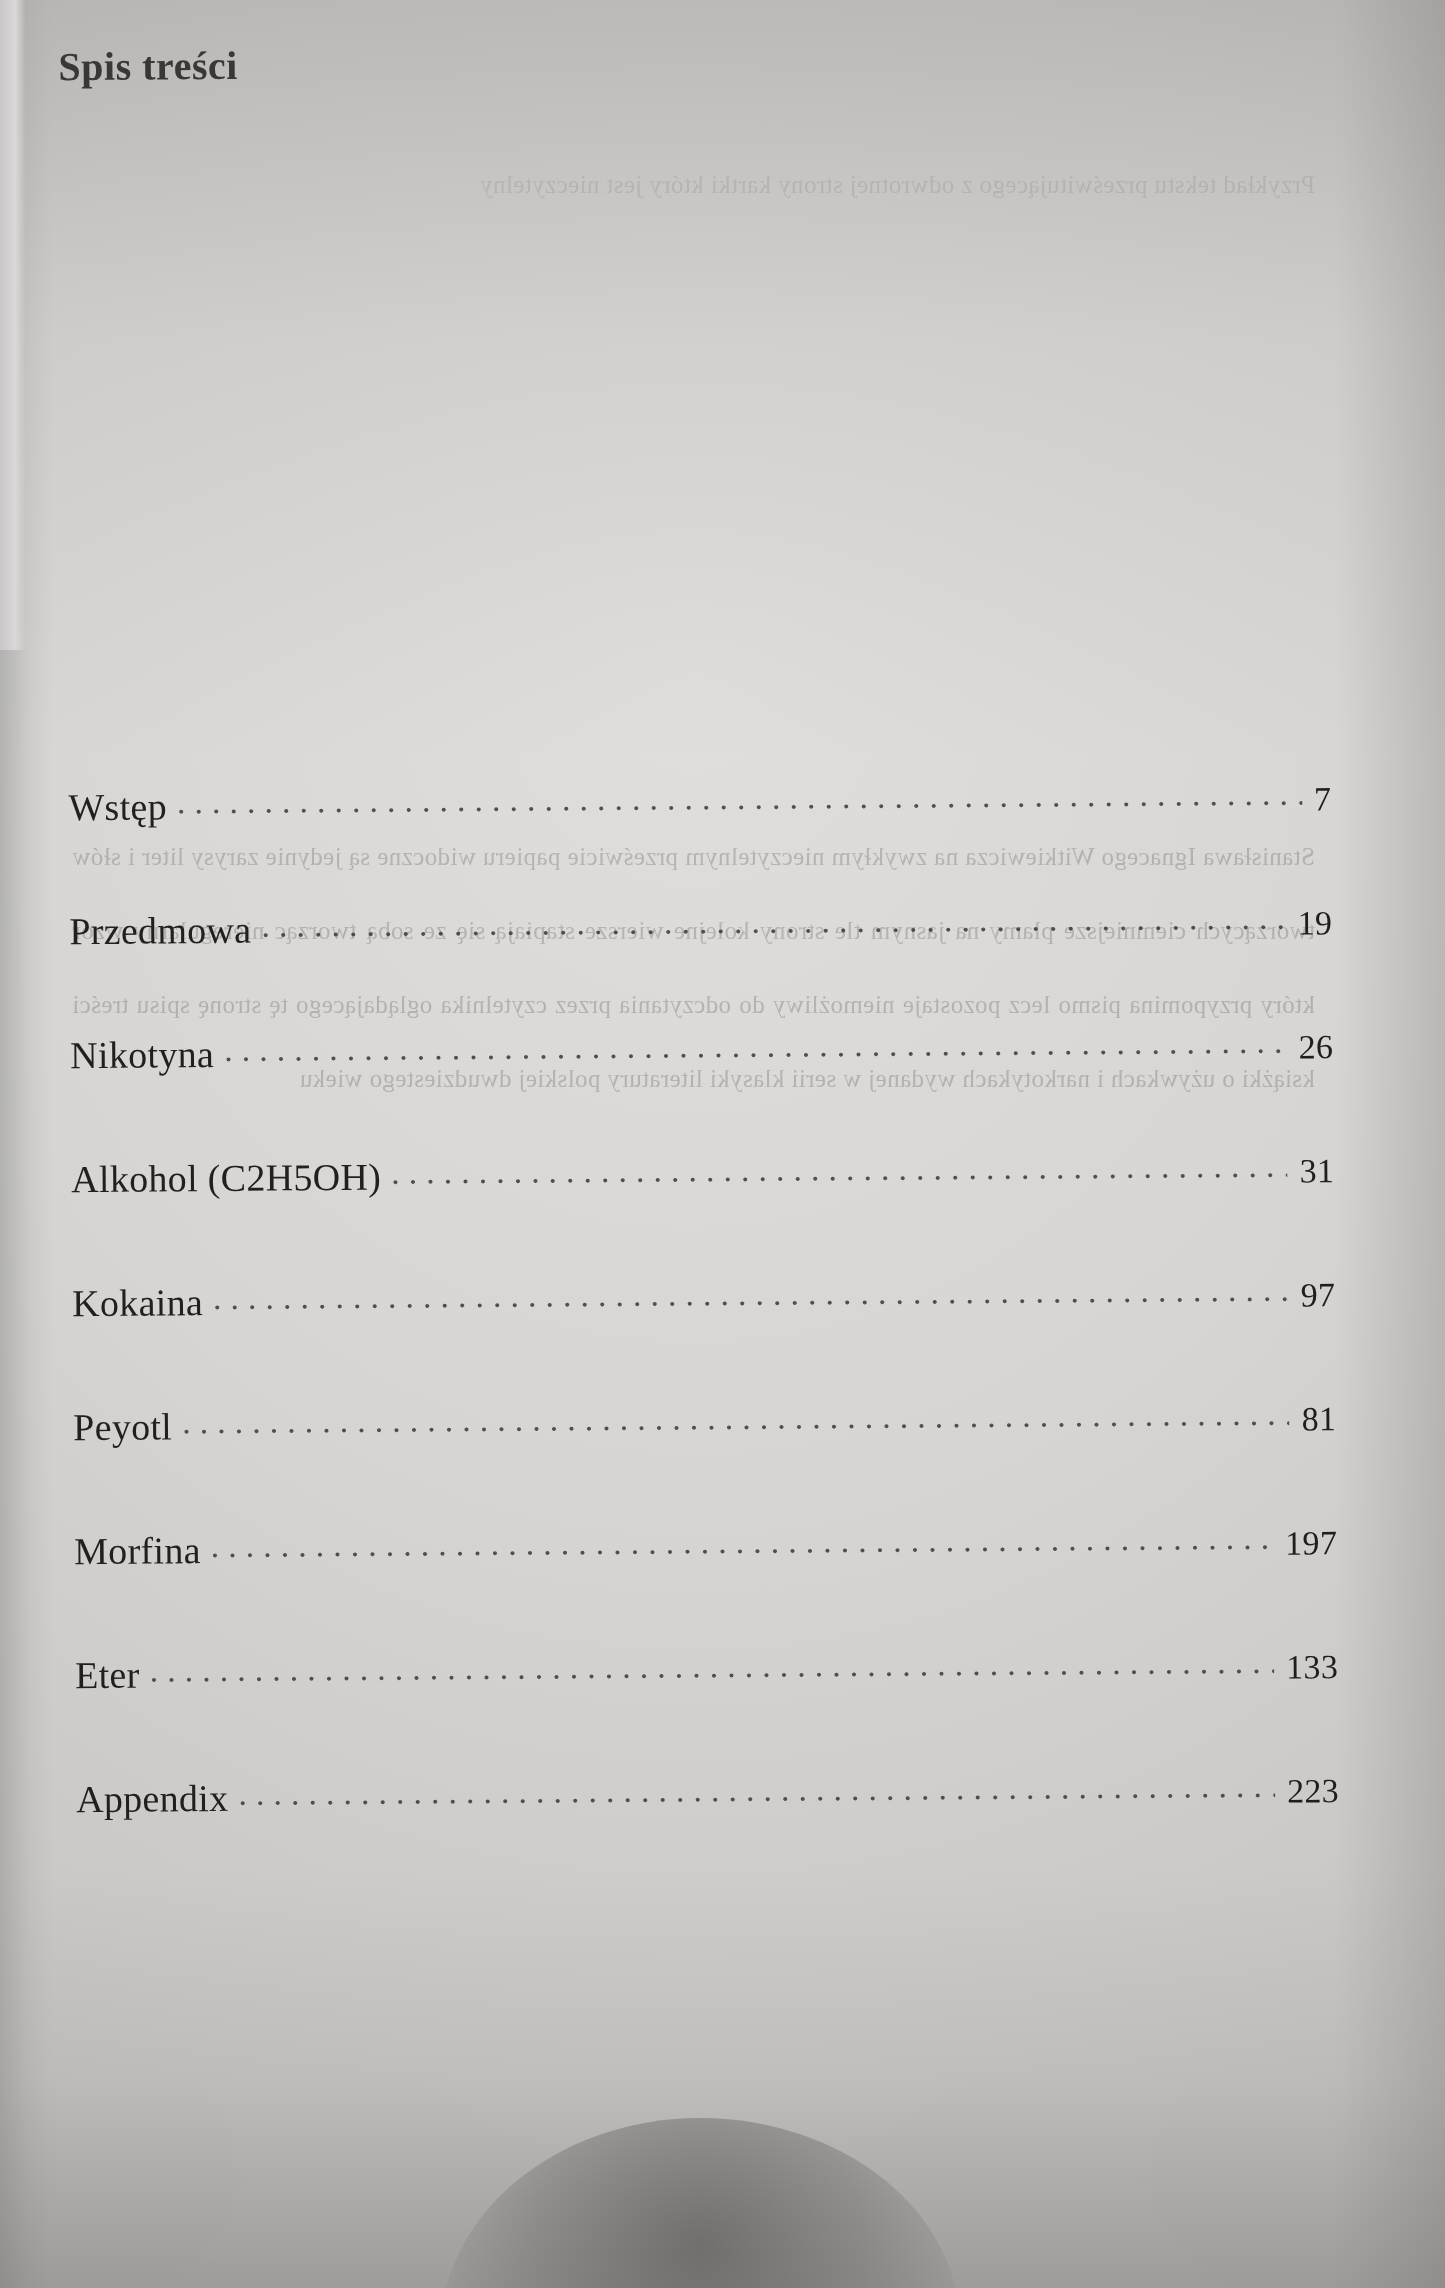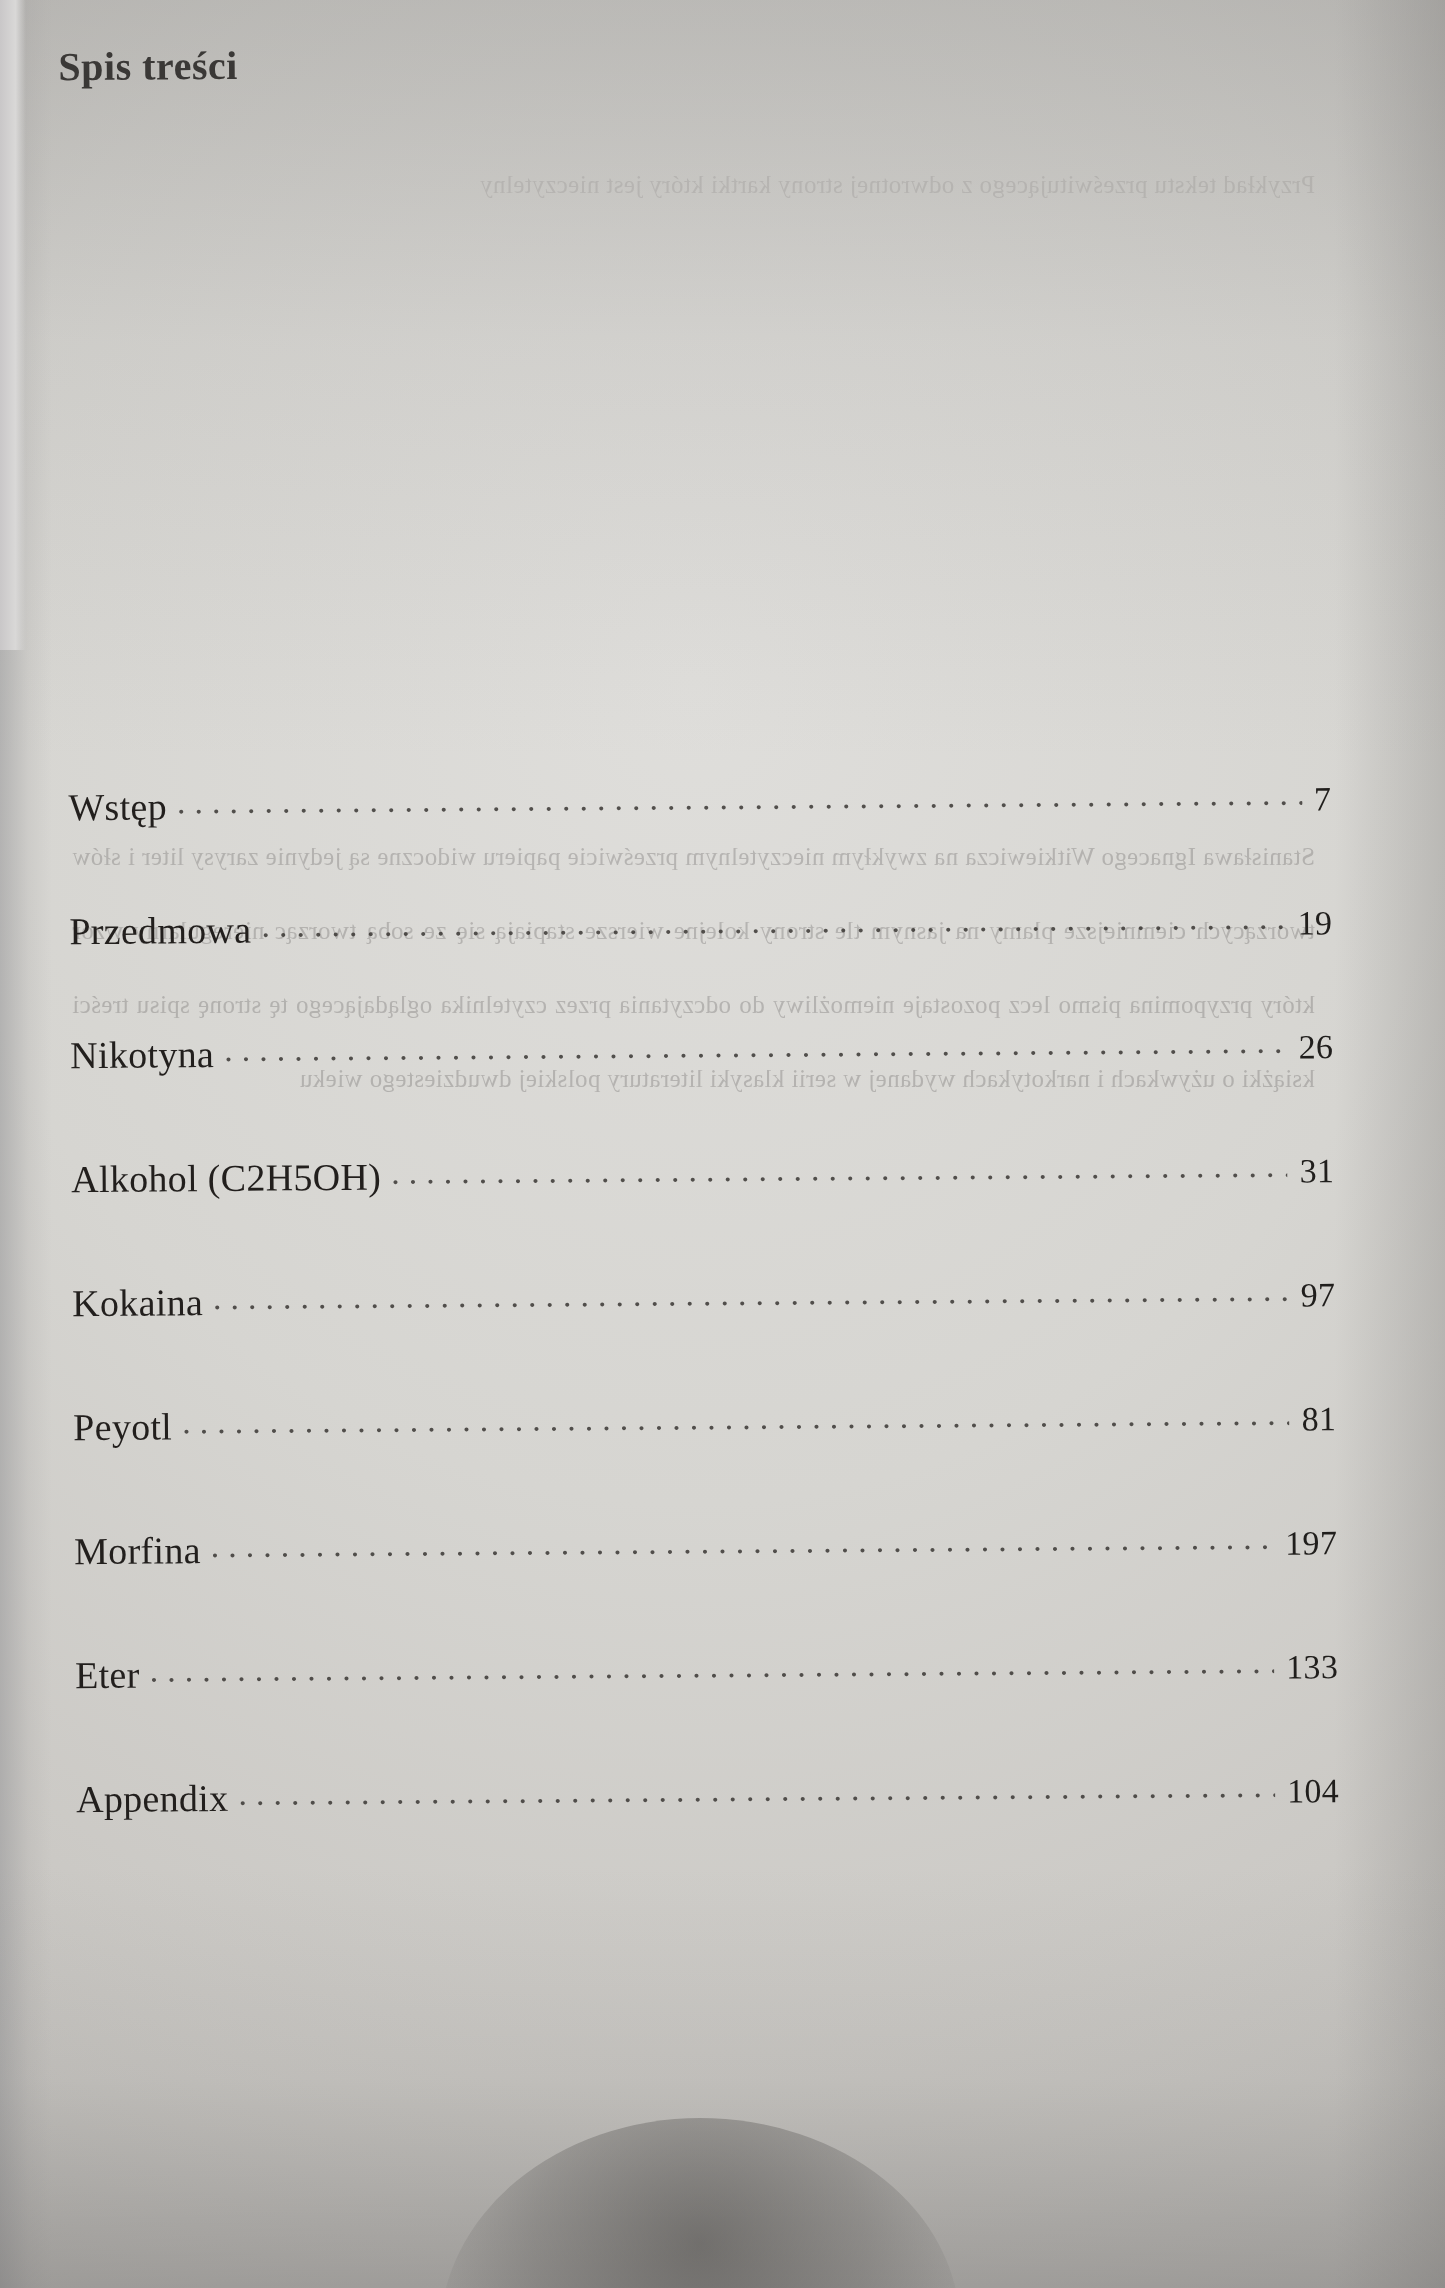--- a/index.html
+++ b/index.html
@@ -203,21 +203,21 @@
 
       <div class="toc-row">
         <span class="toc-title">Eter</span>
         <span class="toc-dots">....................................................................................................</span>
         <span class="toc-page">133</span>
       </div>
 
       <div class="toc-row">
         <span class="toc-title">Appendix</span>
         <span class="toc-dots">....................................................................................................</span>
-        <span class="toc-page">104</span>
+        <span class="toc-page">223</span>
       </div>
 
     </div>
   </div>
 
   <div class="shade-top"></div>
   <div class="shade-left"></div>
   <div class="spine"></div>
   <div class="shade-right"></div>
   <div class="shade-bottom"></div>

